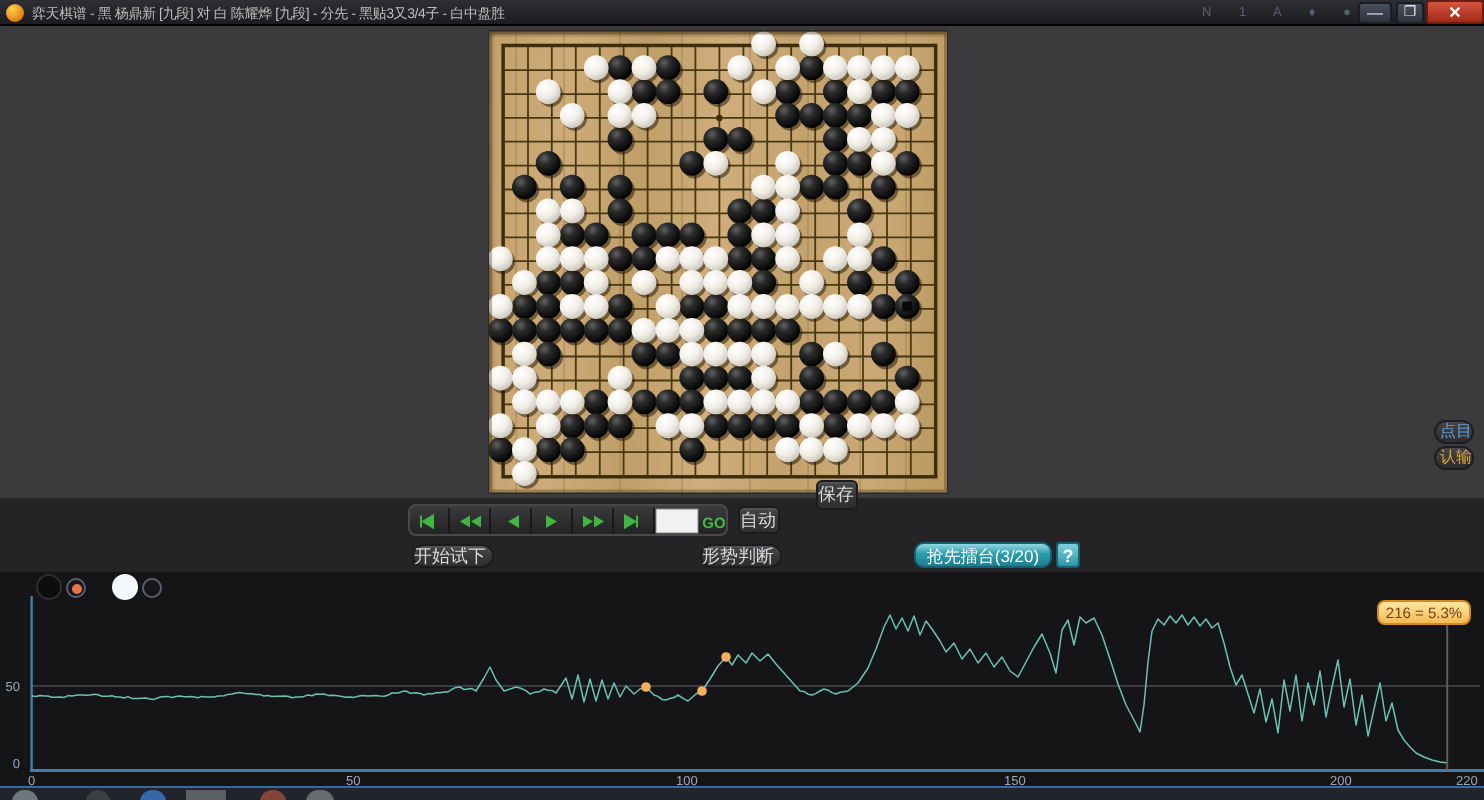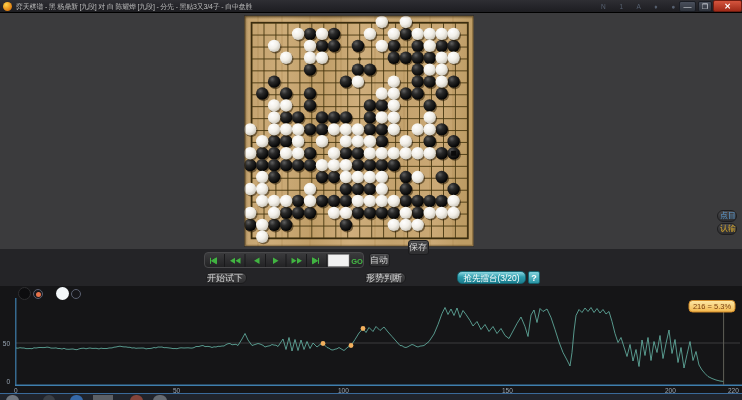--- a/index.html
+++ b/index.html
@@ -521,21 +521,21 @@
 <path d="M69,5.6 l5.5,3.2 -5.5,3.2 z"></path>
 <path d="M87.5,5.8 l5,3 -5,3 z M93,5.8 l5,3 -5,3 z"></path>
 <path d="M108.5,5.8 l5,3 -5,3 z M114.5,5.8 v6" stroke="#41b441" stroke-width="1"></path>
 </g>
 <rect x="124" y="2.5" width="21" height="12" fill="#f2f2f2" stroke="#8a8a8a" stroke-width="0.5"></rect>
 <text x="153" y="12" text-anchor="middle" font-size="7.5" font-weight="bold" fill="#44bb44">GO</text>
 </svg>
 <div class="btn" style="left:369px;top:252.5px;width:21px;height:14.5px;line-height:13px">自动</div>
 <div class="btn" style="left:408px;top:240px;width:21px;height:14.5px;line-height:13px">保存</div>
 <div class="btn" style="left:206px;top:271.5px;width:41px;height:12.5px;line-height:11px;border-radius:6px">开始试下</div>
-<div class="btn" style="left:365px;top:271.5px;width:41px;height:12.5px;line-height:11px;border-radius:6px">形势判断</div>
+<div class="btn" style="left:350px;top:271.5px;width:41px;height:12.5px;line-height:11px;border-radius:6px">形势判断</div>
 <div class="abs" style="left:457px;top:271px;width:69px;height:12.5px;background:linear-gradient(#8fd8e2,#2d9cac 45%,#1d7f90);border:1px solid #14626e;border-radius:5px;color:#fff;font-size:8.5px;line-height:12px;text-align:center">抢先擂台(3/20)</div>
 <div class="abs" style="left:528px;top:271px;width:12px;height:12.5px;background:linear-gradient(#7fd0dc,#2a96a6);border:1px solid #14626e;border-radius:2px;color:#fff;font-size:9px;line-height:12px;text-align:center;font-weight:bold">?</div>
 
 <div class="abs" style="left:0;top:286px;width:742px;height:107px;background:#151517"></div>
 <div class="abs" style="left:18px;top:287px;width:13px;height:13px;border-radius:50%;background:#0d0d0f;border:1px solid #2e2e30"></div>
 <div class="abs" style="left:33px;top:288.5px;width:10px;height:10px;border-radius:50%;background:#16161a;border:1px solid #5a6070"></div>
 <div class="abs" style="left:36px;top:291.5px;width:5px;height:5px;border-radius:50%;background:#e8734a"></div>
 <div class="abs" style="left:56px;top:287px;width:13px;height:13px;border-radius:50%;background:#f4f8fa"></div>
 <div class="abs" style="left:71px;top:288.5px;width:10px;height:10px;border-radius:50%;background:#16161a;border:1px solid #5a6070"></div>
 <svg width="742" height="115" viewBox="0 0 742 115" style="position:absolute;left:0;top:285px">

